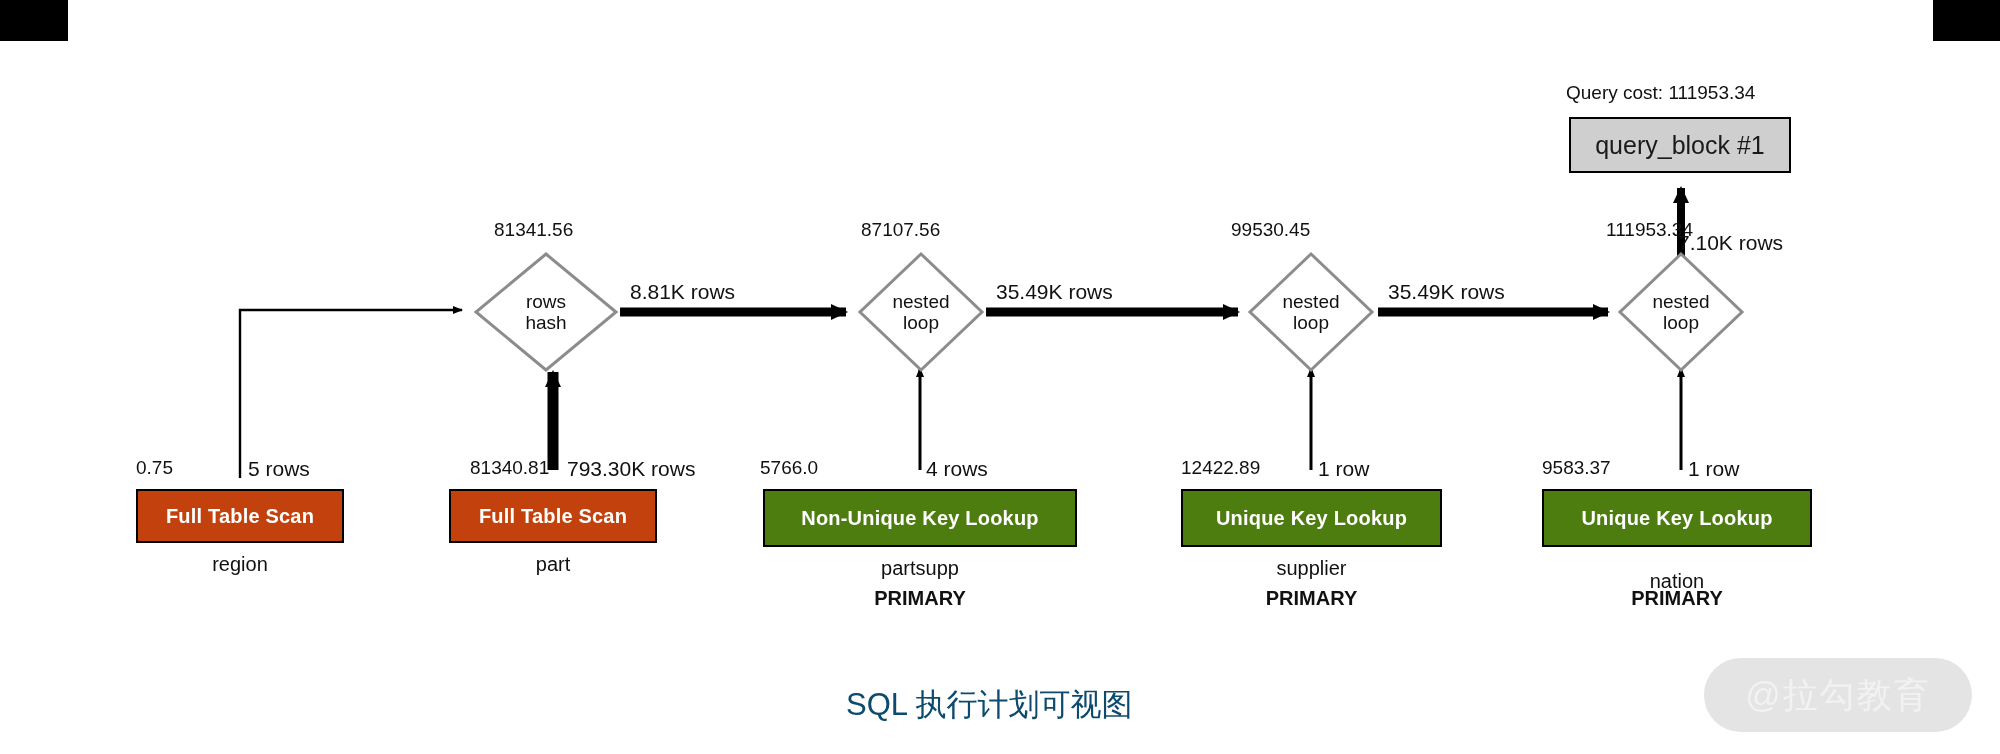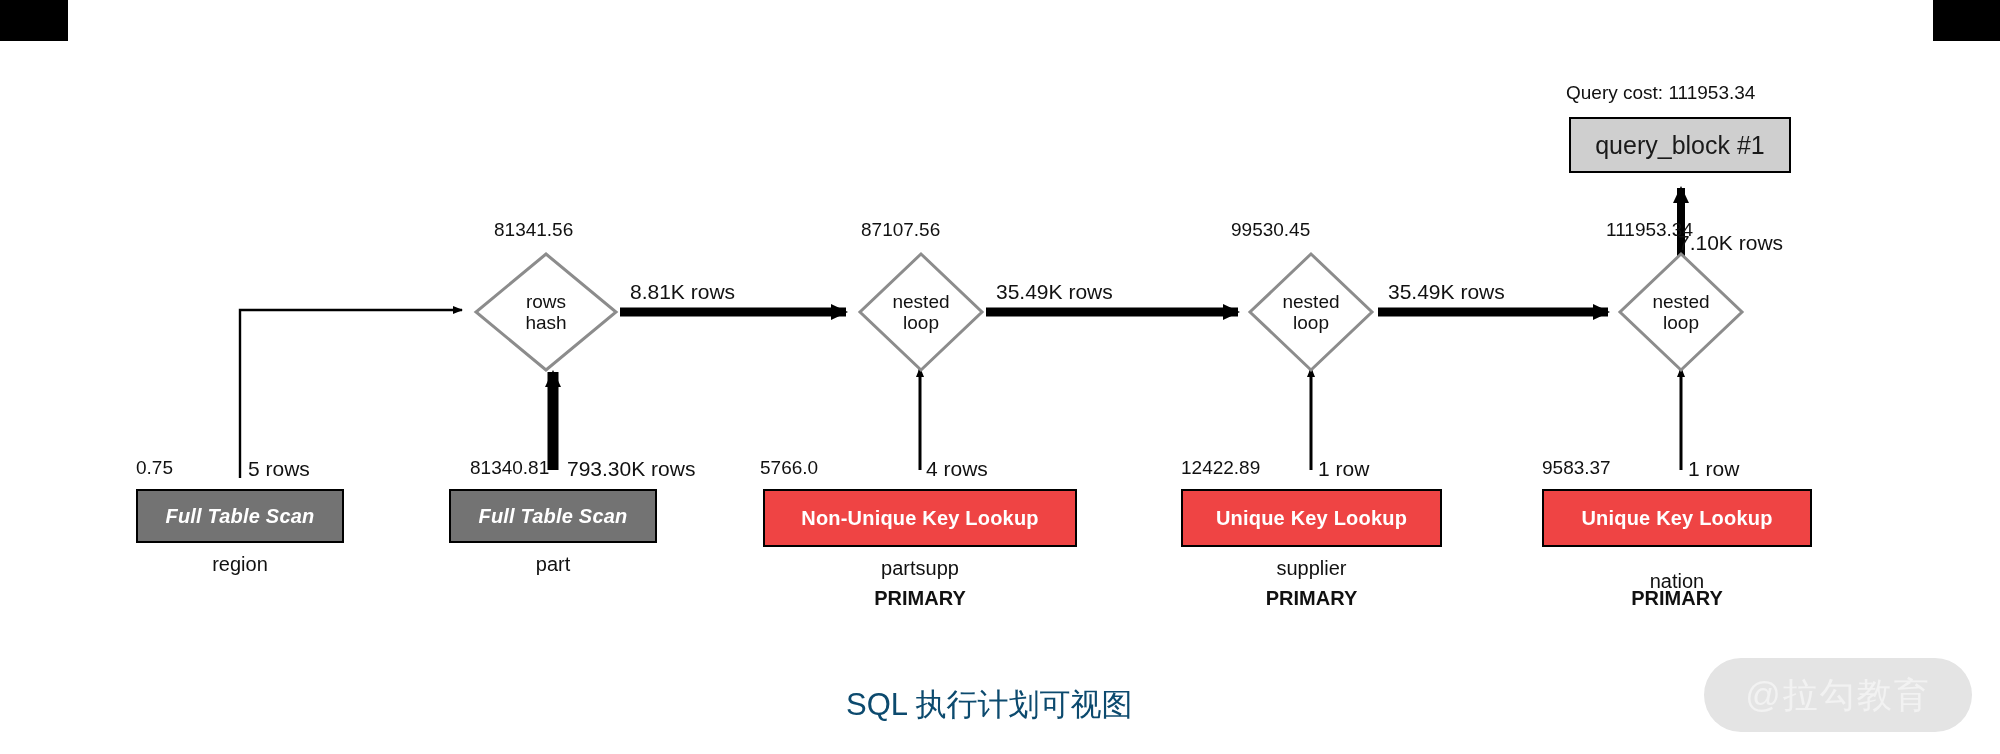--- a/index.html
+++ b/index.html
@@ -36,22 +36,22 @@
     border: 2px solid #000000;
     color: #ffffff;
     font-size: 20px;
     font-weight: bold;
     display: flex;
     align-items: center;
     justify-content: center;
     letter-spacing: 0.2px;
     white-space: nowrap;
   }
-  .tbl-red   { background: #737373; font-style: italic; }
-  .tbl-green { background: #ef4444; }
+  .tbl-red   { background: #c2410c; }
+  .tbl-green { background: #4d7c0f; }
 
   .qblock {
     position: absolute;
     box-sizing: border-box;
     border: 2px solid #000000;
     background: #cfcfcf;
     color: #1a1a1a;
     font-size: 25px;
     display: flex;
     align-items: center;

